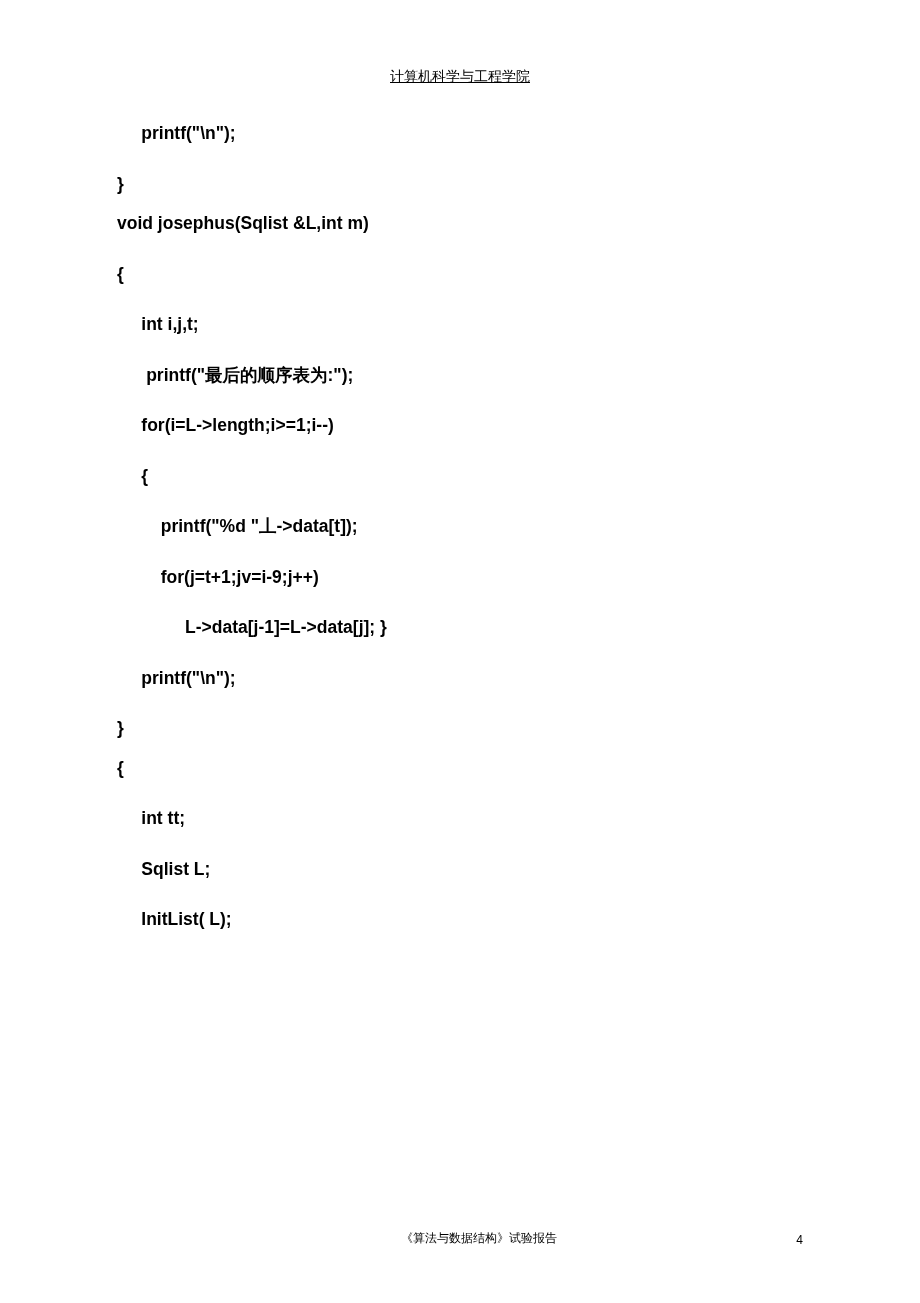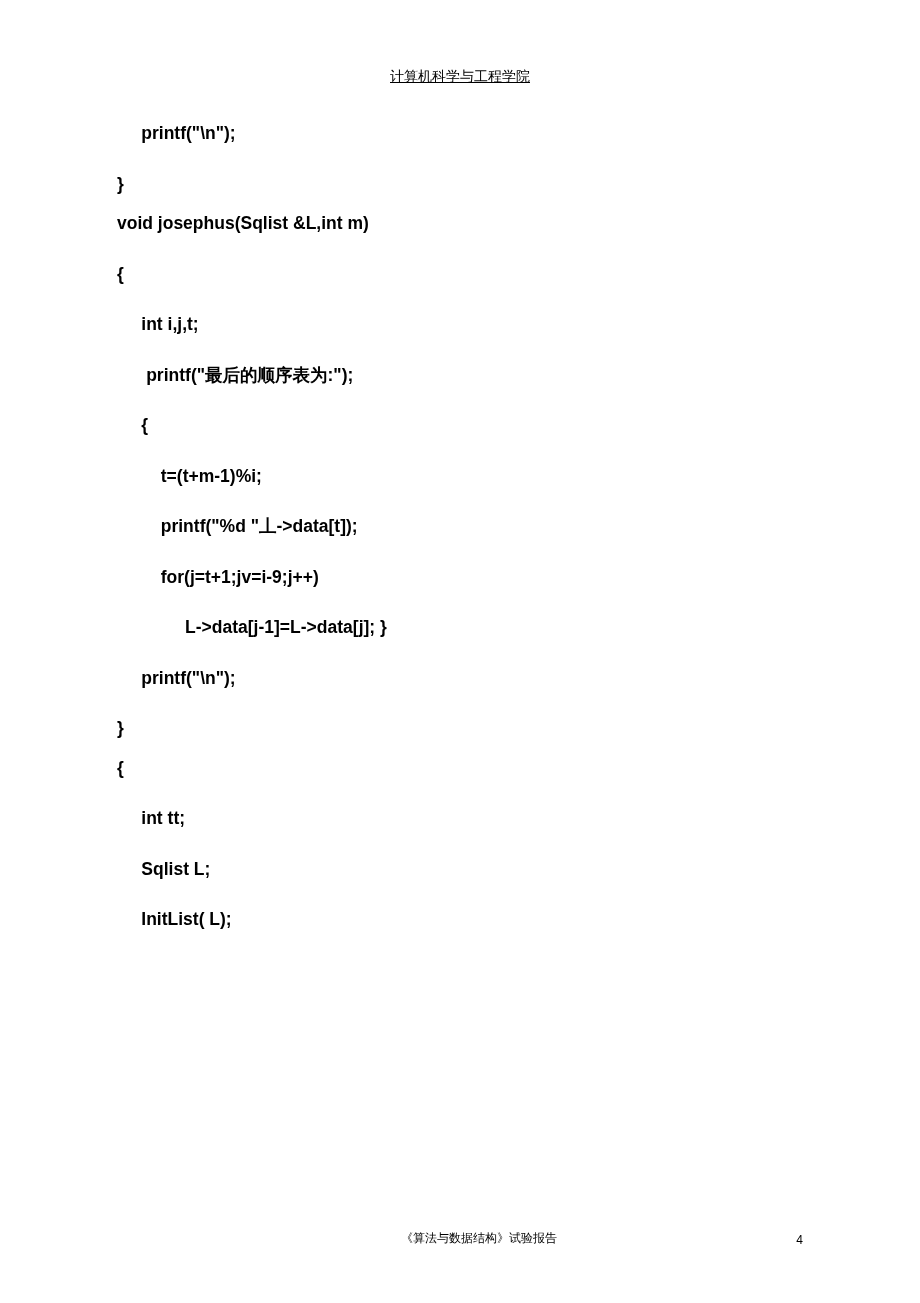--- a/index.html
+++ b/index.html
@@ -61,22 +61,22 @@
 
 <div class="page-header">计算机科学与工程学院</div>
 
 <div class="content">
   <div class="code-line">     printf("\n");</div>
   <div class="code-line tight">}</div>
   <div class="code-line">void josephus(Sqlist &amp;L,int m)</div>
   <div class="code-line">{</div>
   <div class="code-line">     int i,j,t;</div>
   <div class="code-line">      printf("最后的顺序表为:");</div>
+  <div class="code-line">     for(i=L-&gt;length;i&gt;=1;i--)</div>
   <div class="code-line">     {</div>
-  <div class="code-line">         t=(t+m-1)%i;</div>
   <div class="code-line">         printf("%d "丄-&gt;data[t]);</div>
   <div class="code-line">         for(j=t+1;jv=i-9;j++)</div>
   <div class="code-line">              L-&gt;data[j-1]=L-&gt;data[j]; }</div>
   <div class="code-line">     printf("\n");</div>
   <div class="code-line tight">}</div>
   <div class="code-line">{</div>
   <div class="code-line">     int tt;</div>
   <div class="code-line">     Sqlist L;</div>
   <div class="code-line">     InitList( L);</div>
 </div>

